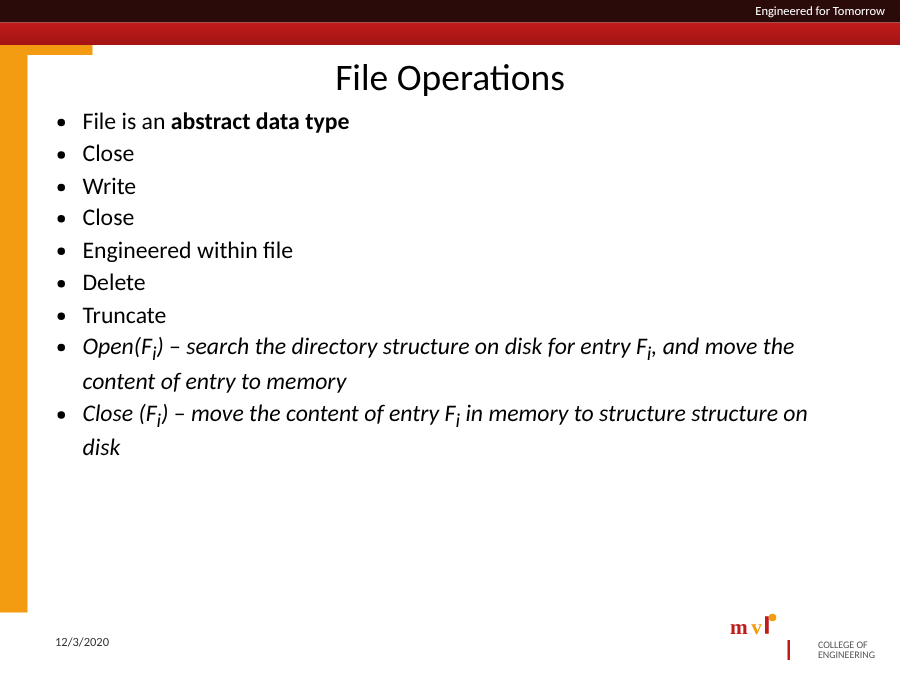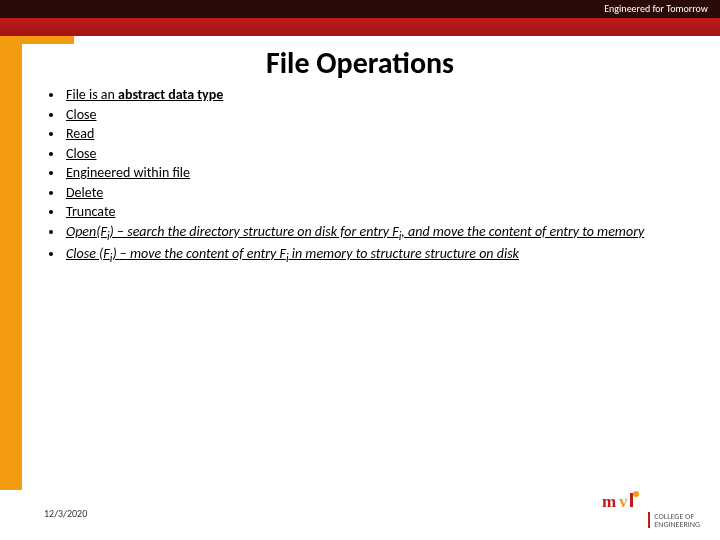--- a/index.html
+++ b/index.html
@@ -53,31 +53,30 @@
     height: 8px;
     background: #f39c12;
   }
   .title {
     position: absolute;
     top: 44px;
     left: 0;
     width: 100%;
     text-align: center;
     font-size: 30px;
-    font-weight: 700;
+    font-weight: 400;
     color: #000;
   }
   .content {
     position: absolute;
     left: 40px;
     top: 86px;
     width: 640px;
-    font-size: 14px;
+    font-size: 19px;
     line-height: 1.25;
-    text-decoration: underline;
   }
   .content ul {
     margin: 0;
     padding-left: 24px;
   }
   .content li {
     margin: 0 0 2px 0;
     padding-left: 2px;
   }
   .date {
@@ -103,21 +102,21 @@
     justify-content: center;
   }
   .logo-mark svg { display: block; }
   .logo-text {
     display: flex;
     flex-direction: column;
     font-size: 8px;
     line-height: 1;
     color: #555;
     border-left: 2px solid #c01b1b;
-    padding-left: 4px;
+    padding-left: 22px;
     margin-top: 41px;
   }
   .italic { font-style: italic; }
   .bold { font-weight: 700; }
 </style>
 </head>
 <body>
 
 <div class="topbar-dark"></div>
 <div class="topbar-tagline">Engineered for Tomorrow</div>
@@ -125,21 +124,21 @@
 <div class="accent-orange"></div>
 
 <div class="title">File Operations</div>
 
 <div class="content">
   <ul>
     <li>
       <span>File is an </span><span class="bold">abstract data type</span>
     </li>
     <li><span>Close</span></li>
-    <li><span>Read</span></li>
+    <li><span>Write</span></li>
     <li><span>Close</span></li>
     <li><span>Engineered within file</span></li>
     <li><span>Delete</span></li>
     <li><span>Truncate</span></li>
     <li>
       <span class="italic">Open(F</span><sub class="italic">i</sub><span class="italic">) </span><span>–</span><span class="italic"> search the directory structure on disk for entry F</span><sub class="italic">i</sub><span class="italic">, and move the content of entry to memory</span>
     </li>
     <li>
       <span class="italic">Close (F</span><sub class="italic">i</sub><span class="italic">) </span><span>–</span><span class="italic"> move the content of entry F</span><sub class="italic">i</sub><span class="italic"> in memory to structure structure on disk</span>
     </li>

